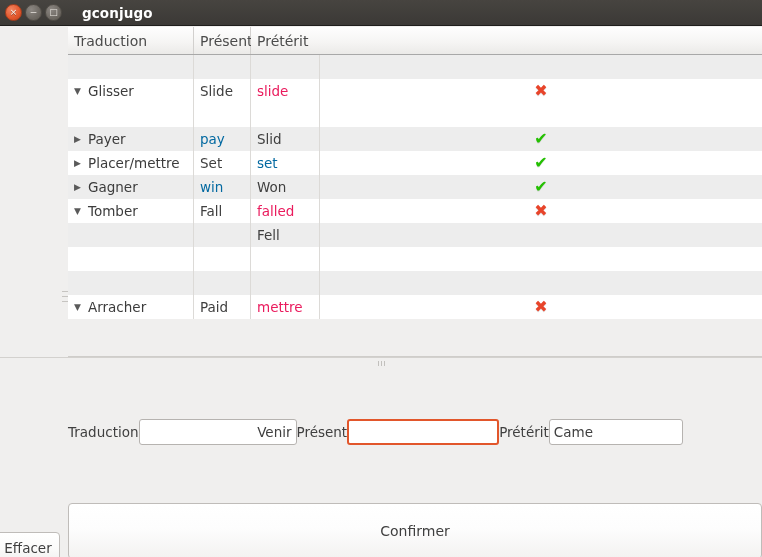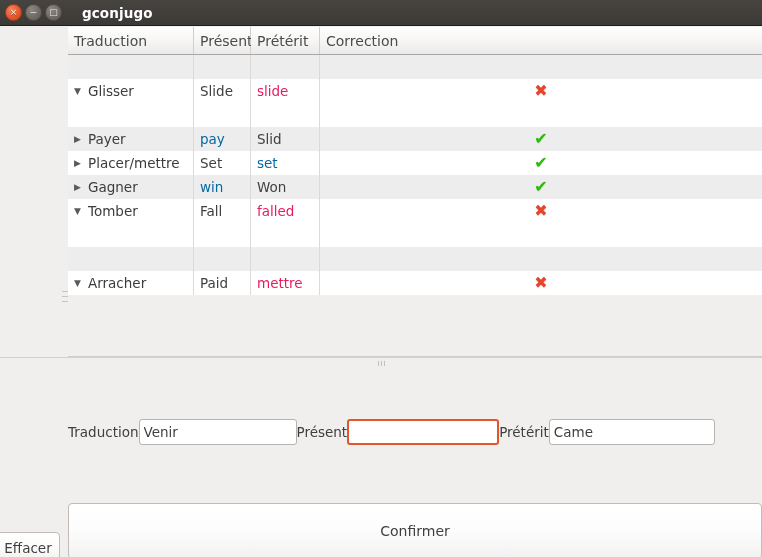--- a/index.html
+++ b/index.html
@@ -186,23 +186,23 @@
     font-family: "DejaVu Sans", "Liberation Sans", sans-serif;
     font-size: 13.5px;
     color: #3f3f3f;
     padding: 0 4px;
     outline: none;
   }
   .finput.focused {
     border: 2px solid #e2562b;
     padding: 0 3px;
   }
-  .i-trad { width: 158px; }
+  .i-trad { width: 158px; text-align: right; }
   .i-pres { width: 152px; }
-  .i-pret { width: 166px; }
+  .i-pret { width: 134px; }
 
   
   .btn-confirm {
     position: absolute;
     left: 68px; top: 503px;
     width: 694px; height: 56px;
     box-sizing: border-box;
     border: 1px solid #bfbcb9;
     border-radius: 4px;
     background: linear-gradient(to bottom, #ffffff 0%, #fdfdfd 45%, #f3f2f1 100%);
@@ -245,21 +245,20 @@
       </div>
   </div>
   <div class="wtitle">gconjugo</div>
 </div>
 
 <div class="treewrap">
   <div class="thead">
     <div class="th c0">Traduction</div>
     <div class="th c1">Présent</div>
     <div class="th c2">Prétérit</div>
-    <div class="th c3">Correction</div>
   </div>
   <div class="tbody" id="tbody">
       <div class="trow even">
         <div class="td c0">
           <span class="expander"></span>
           <span></span>
         </div>
         <div class="td c1 norm"></div>
         <div class="td c2 norm"></div>
         <div class="td c3 center"></div>
@@ -320,20 +319,29 @@
       <div class="trow odd">
         <div class="td c0">
           <span class="expander">▼</span>
           <span>Tomber</span>
         </div>
         <div class="td c1 norm">Fall</div>
         <div class="td c2 bad">falled</div>
         <div class="td c3 center">
           <span class="mark x">✖</span>
         </div>
+      </div>
+      <div class="trow even">
+        <div class="td c0">
+          <span class="expander"></span>
+          <span></span>
+        </div>
+        <div class="td c1 norm"></div>
+        <div class="td c2 norm">Fell</div>
+        <div class="td c3 center"></div>
       </div>
       <div class="trow odd">
         <div class="td c0">
           <span class="expander"></span>
           <span></span>
         </div>
         <div class="td c1 norm"></div>
         <div class="td c2 norm"></div>
         <div class="td c3 center"></div>
       </div>

